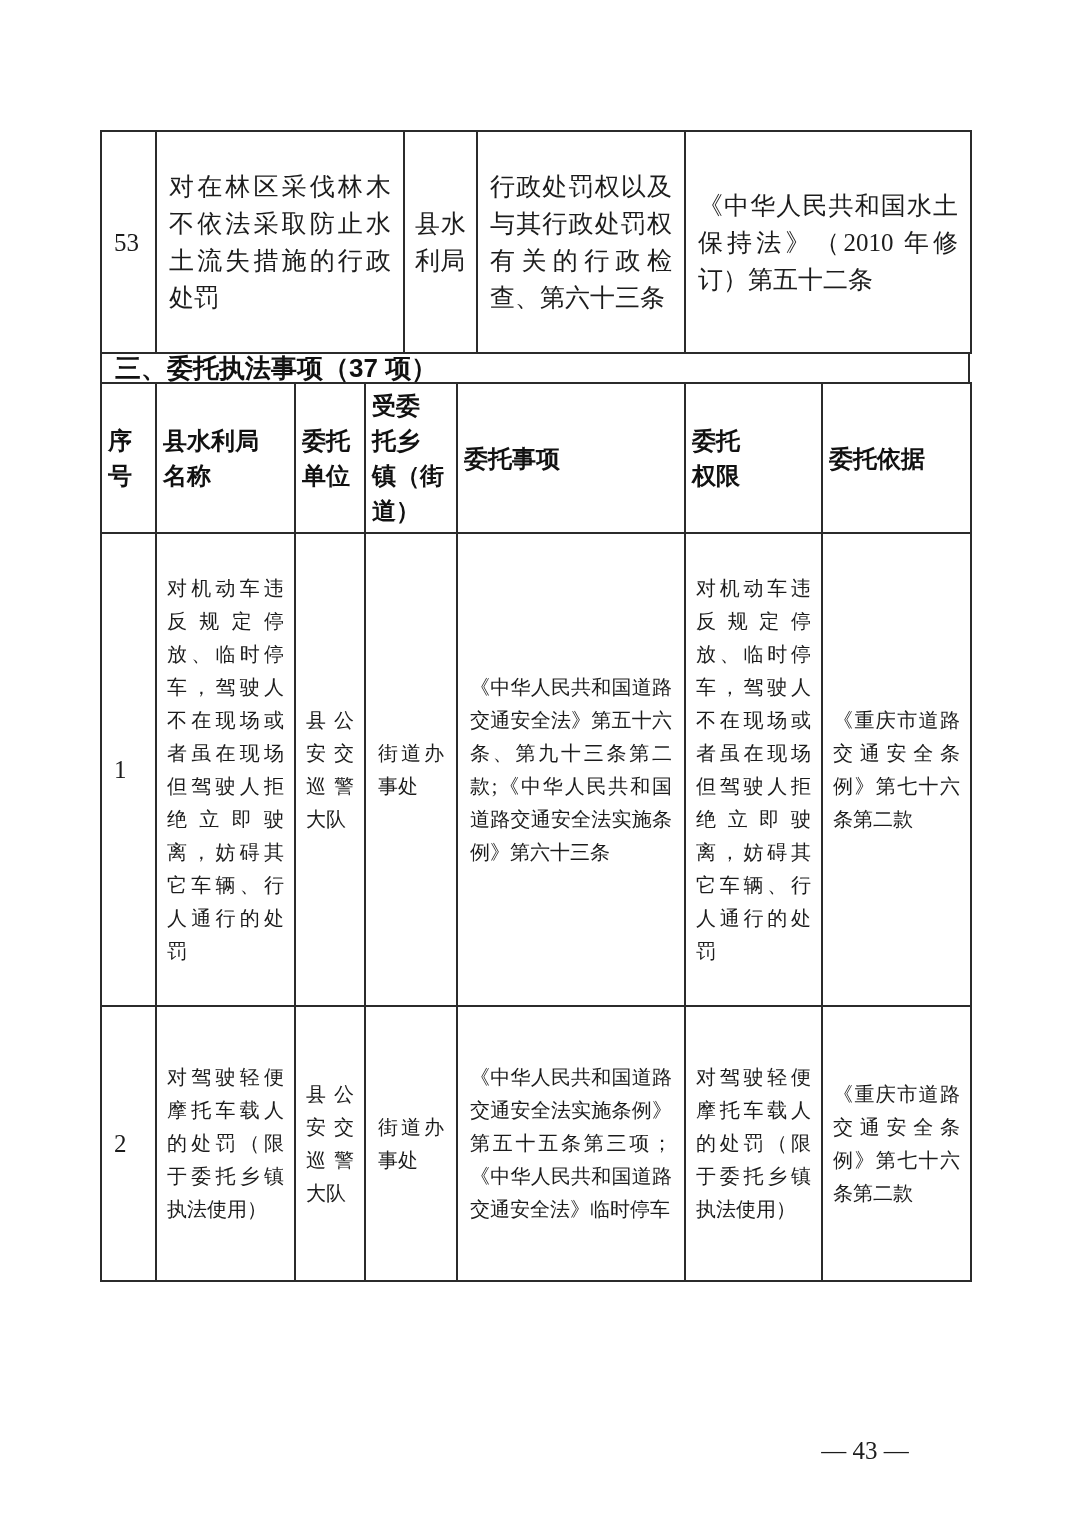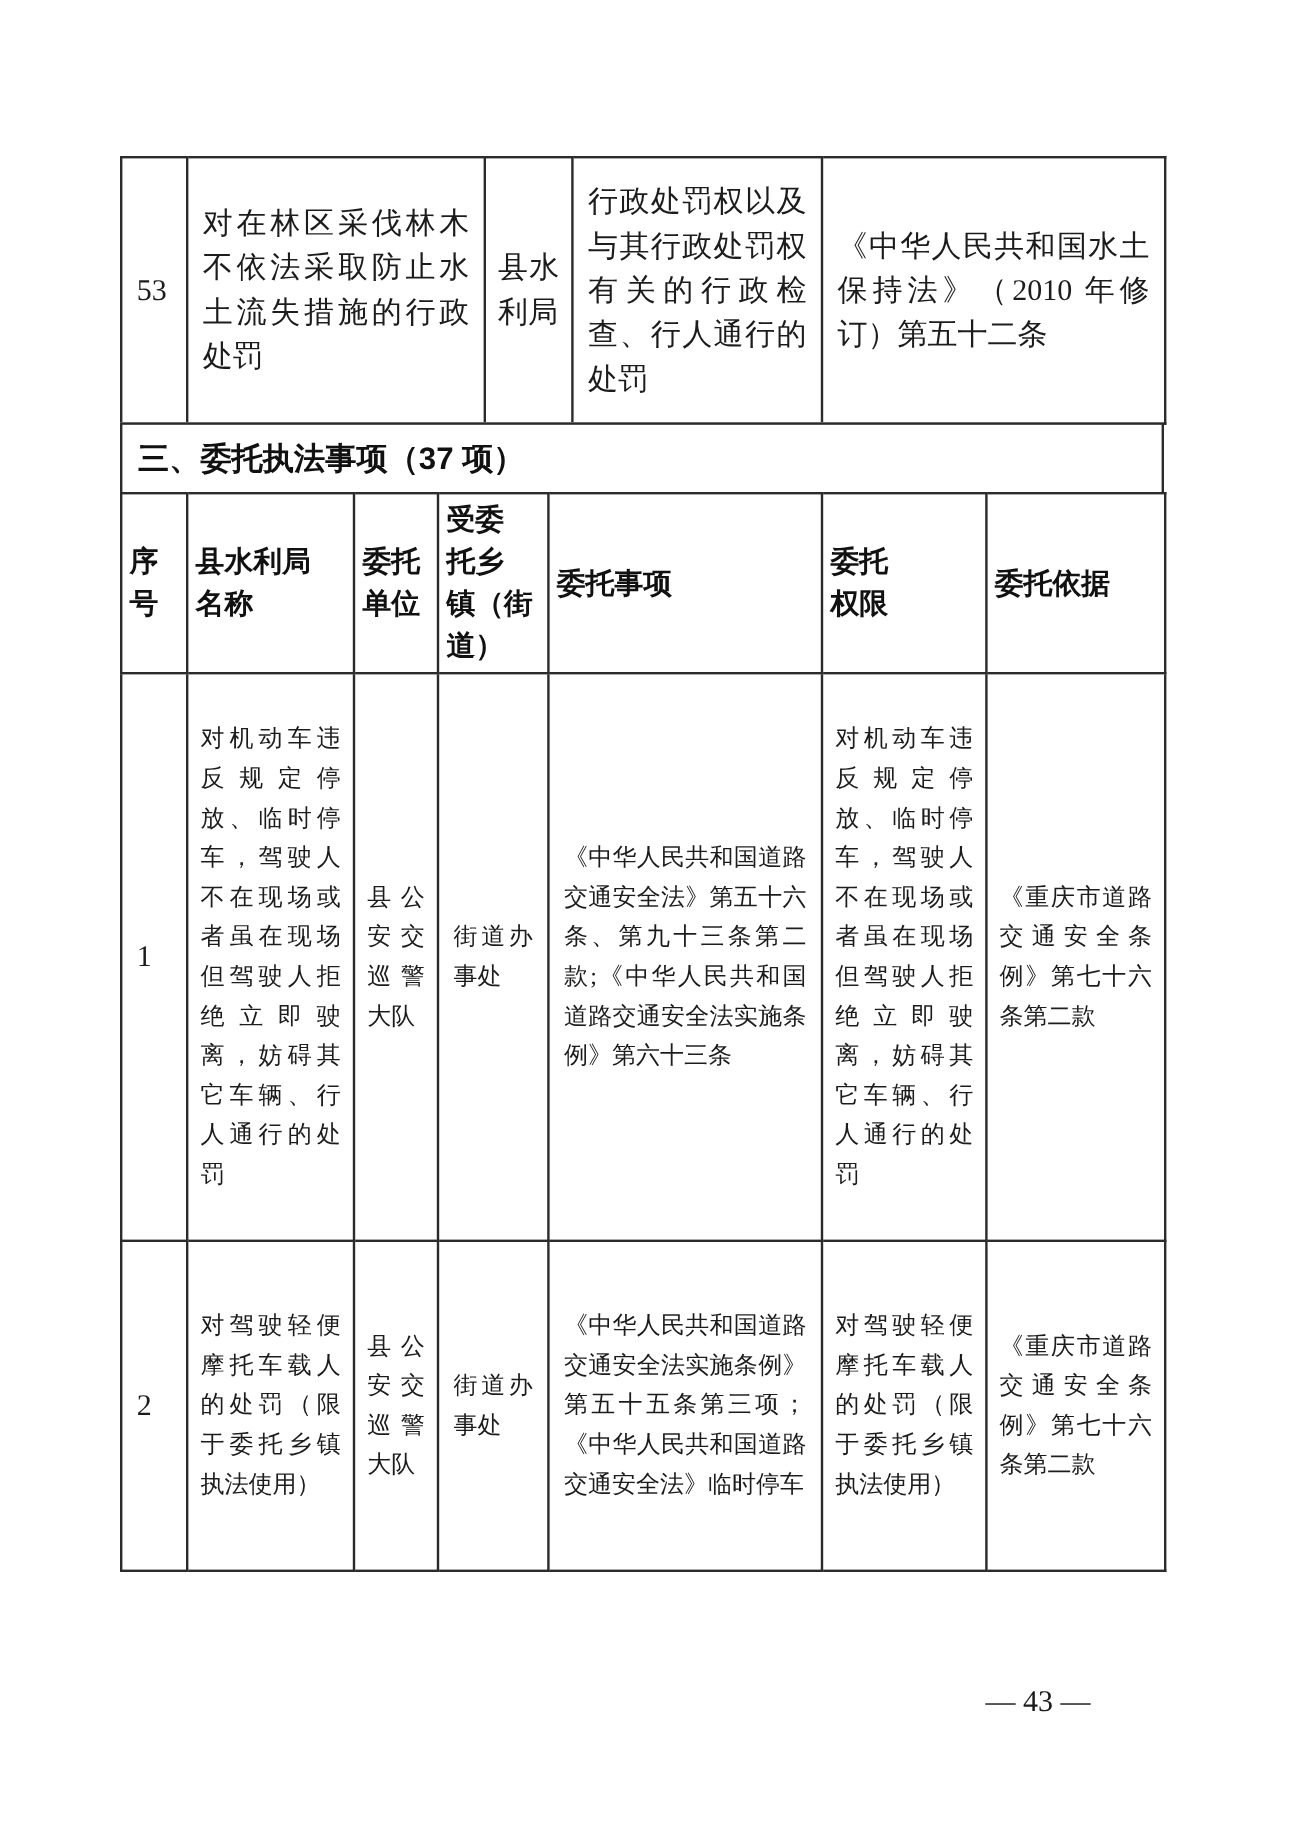--- a/index.html
+++ b/index.html
@@ -37,21 +37,21 @@
   
   .top-table td {
     font-size: 25px;
     line-height: 37px;
     padding: 10px 12px;
   }
 
   
   .section-row {
     width: 870px;
-    height: 60px;
+    height: 32px;
     margin-top: -2px;
     border: 2px solid #2b2b2b;
     background: #ffffff;
     display: flex;
     align-items: center;
     padding-left: 13px;
     font-family: "Liberation Sans", "DejaVu Sans", sans-serif;
     font-weight: bold;
     font-size: 26px;
     color: #111111;
@@ -86,21 +86,21 @@
     text-align: justify;
     text-justify: inter-character;
   }
 
   .pad-narrow { padding: 6px 10px !important; }
 
   
   .page-number {
     position: absolute;
     left: 790px;
-    top: 1405px;
+    top: 1437px;
     width: 150px;
     text-align: center;
     font-size: 25px;
     color: #1c1c1c;
   }
 </style>
 </head>
 <body>
 
 <div class="page">
@@ -112,21 +112,21 @@
           <col style="width:248px">
           <col style="width:73px">
         <col style="width:208px">
           <col style="width:286px">
       </colgroup>
       <tbody>
         <tr style="height:222px;">
           <td class="cell-seq">53</td>
           <td class="cell-justify">对在林区采伐林木不依法采取防止水土流失措施的行政处罚</td>
           <td class="cell-justify pad-narrow">县水利局</td>
-          <td class="cell-justify">行政处罚权以及与其行政处罚权有关的行政检查、行人通行的处罚</td>
+          <td class="cell-justify">行政处罚权以及与其行政处罚权有关的行政检查、第六十三条</td>
           <td class="cell-justify">《中华人民共和国水土保持法》（2010 年修订）第五十二条</td>
         </tr>
       </tbody>
     </table>
 
     <div class="section-row">
       <span>三、委托执法事项（37 项）</span>
     </div>
 
     <table class="main-table">

